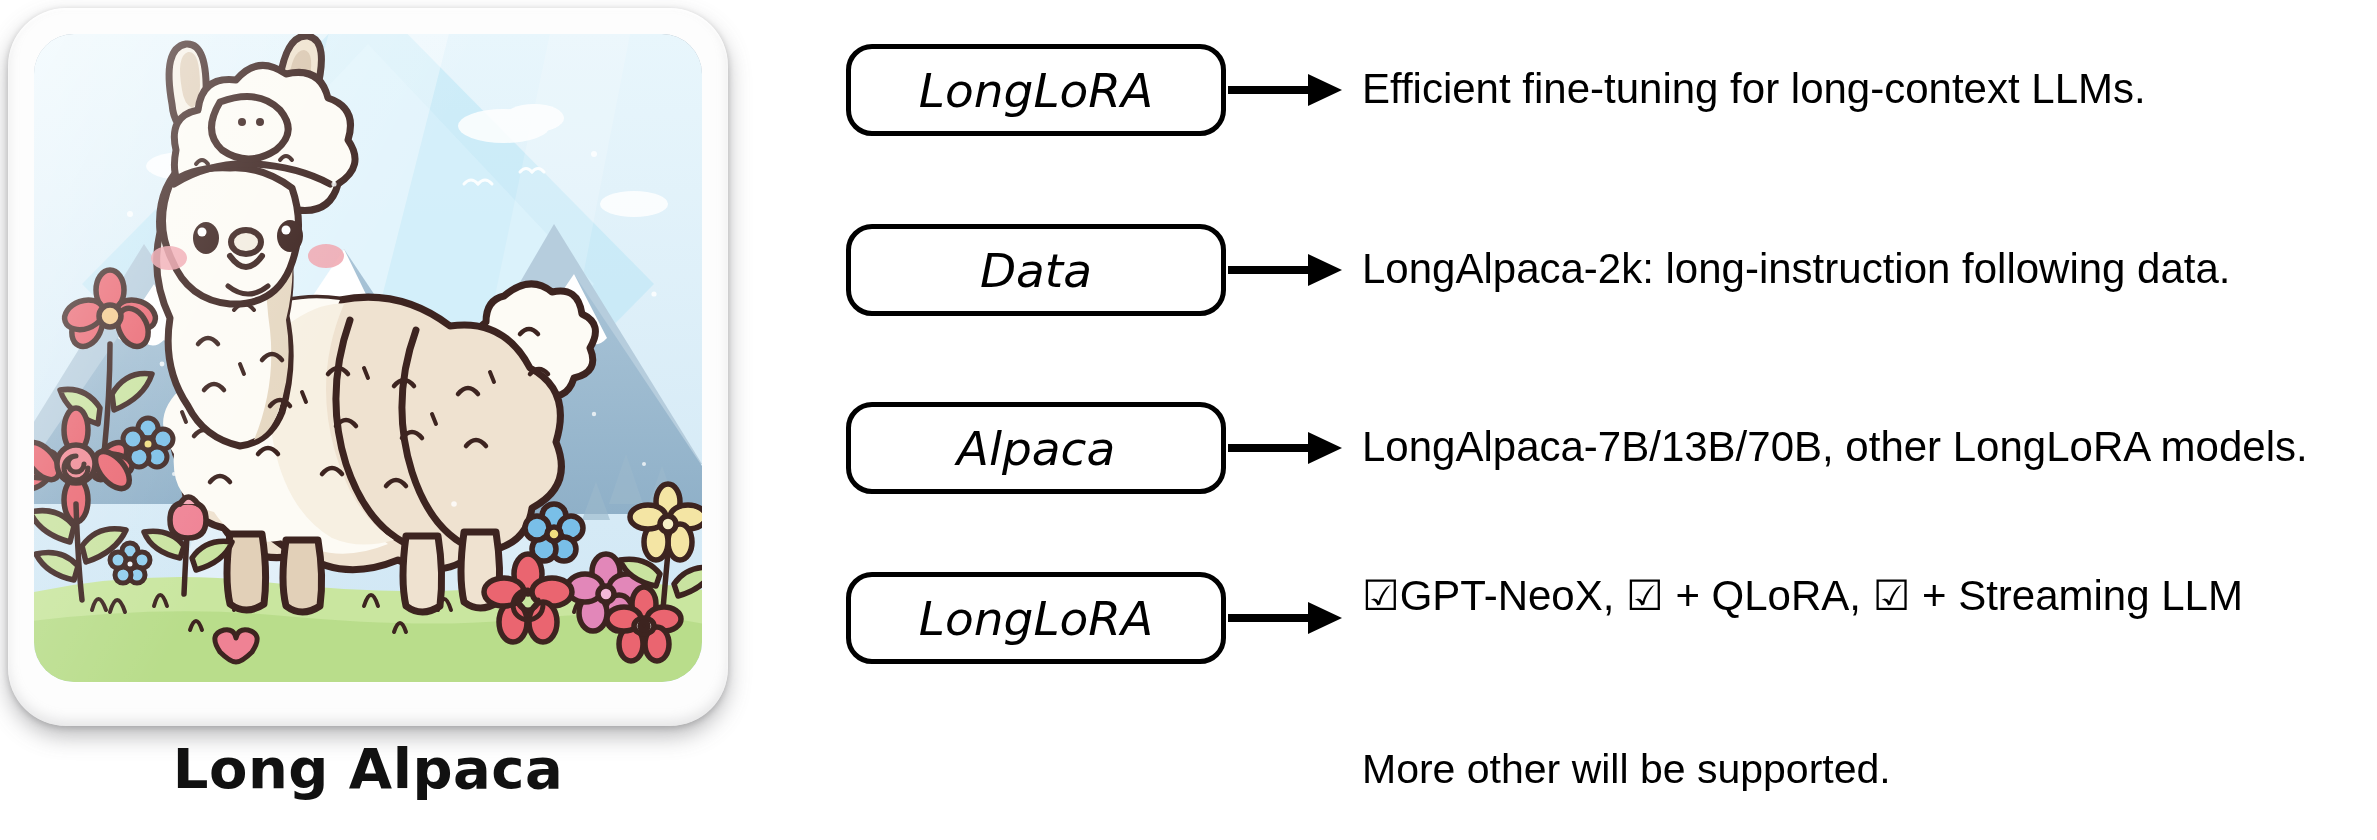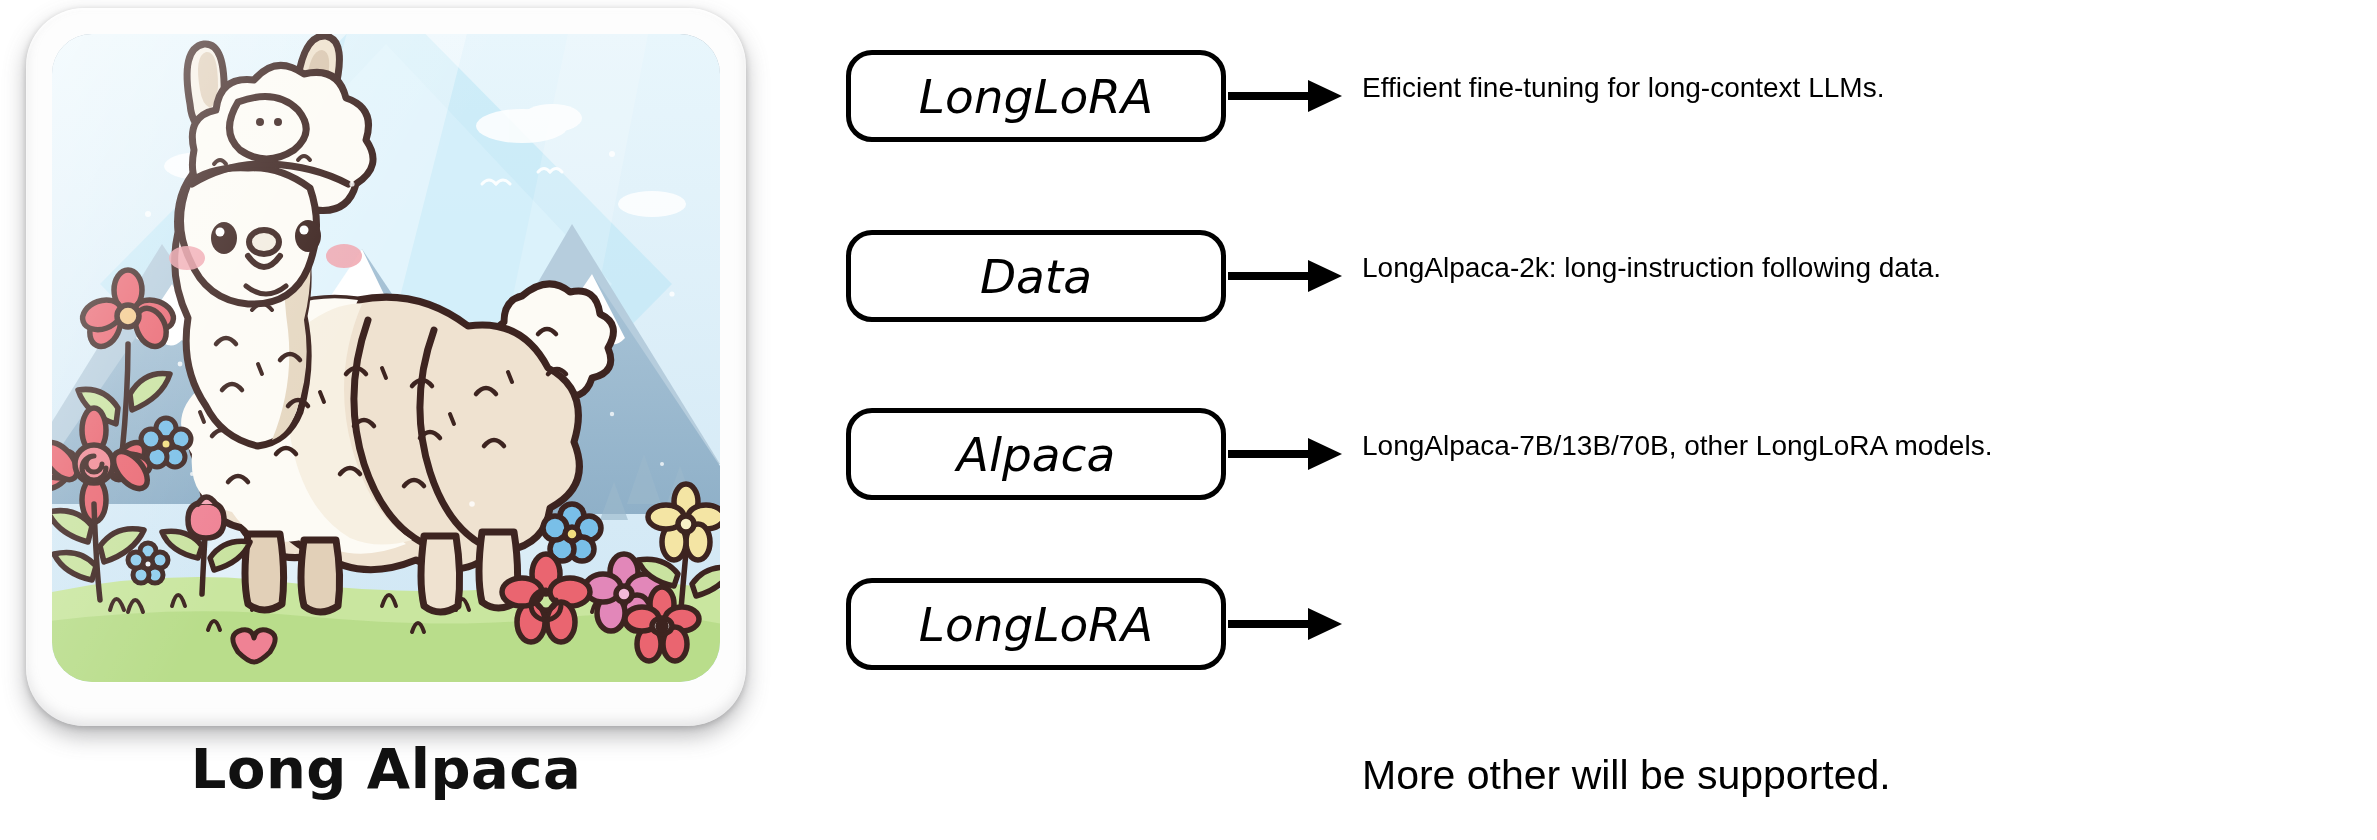--- a/index.html
+++ b/index.html
@@ -6,21 +6,21 @@
   body{
     width:2377px;height:840px;
     background:#ffffff;
     font-family:"Liberation Sans", sans-serif;
     overflow:hidden;
     position:relative;
   }
   #root{position:relative;width:2377px;height:840px;}
 
   
-  .illus-wrap{position:absolute;left:26px;top:8px;width:720px;height:720px;}
+  .illus-wrap{position:absolute;left:8px;top:8px;width:720px;height:720px;}
   .card-outer{
     position:absolute;left:0;top:0;width:720px;height:718px;
     background:#fdfdfd;border-radius:58px;
     box-shadow:0 10px 22px rgba(90,90,95,.42), 0 2px 6px rgba(0,0,0,.18);
     overflow:hidden;
   }
   .card-outer:after{
     content:"";position:absolute;inset:0;border-radius:58px;
     box-shadow:inset 0 2px 3px rgba(255,255,255,.95), inset 0 -6px 12px rgba(150,150,155,.22);
     pointer-events:none;
@@ -39,21 +39,21 @@
     pointer-events:none;
   }
   .caption{
     position:absolute;left:0;top:728px;width:720px;
     text-align:center;color:#111;
     font-size:56px;font-weight:700;letter-spacing:.5px;
     font-family:"DejaVu Sans", sans-serif;
   }
 
   
-  .flow{position:absolute;left:846px;top:8px;width:1531px;height:780px;}
+  .flow{position:absolute;left:846px;top:2px;width:1531px;height:780px;}
   .row{position:absolute;left:0;width:1531px;}
   .row-1{top:42px;}
   .row-2{top:222px;}
   .row-3{top:400px;}
   .row-4{top:570px;}
 
   .node{
     position:absolute;left:0;top:0;width:380px;height:92px;
     border:5px solid #000;border-radius:26px;background:#fff;
     display:flex;align-items:center;justify-content:center;
@@ -69,21 +69,21 @@
   .arrow .shaft{position:absolute;left:0;top:12px;width:86px;height:8px;background:#000;}
   .arrow .head{
     position:absolute;left:80px;top:0;width:0;height:0;
     border-top:16px solid transparent;border-bottom:16px solid transparent;
     border-left:34px solid #000;
   }
 
   .desc{
     position:absolute;left:516px;top:0;width:1010px;
     font-family:"Liberation Sans", sans-serif;
-    font-size:28px;color:#000;line-height:1.0;
+    font-size:42px;color:#000;line-height:1.0;
   }
   .desc-1line{top:24px;}
   .desc-2line{top:-6px;line-height:1.45;}
 
   .footnote{
     position:absolute;left:516px;top:744px;width:1010px;
     font-family:"Liberation Sans", sans-serif;
     font-size:41px;color:#000;
   }
 </style>
@@ -500,19 +500,20 @@
 
     <div class="row row-4">
       <div class="node">
         <span class="node-label">LongLoRA</span>
       </div>
       <div class="arrow">
         <div class="shaft"></div>
         <div class="head"></div>
       </div>
       <div class="desc desc-2line">
+        <div>☑GPT-NeoX, ☑ + QLoRA, ☑ + Streaming LLM</div>
       </div>
     </div>
 
     <div class="footnote">More other will be supported.</div>
   </div>
 
 </div>
 
 </body></html>

